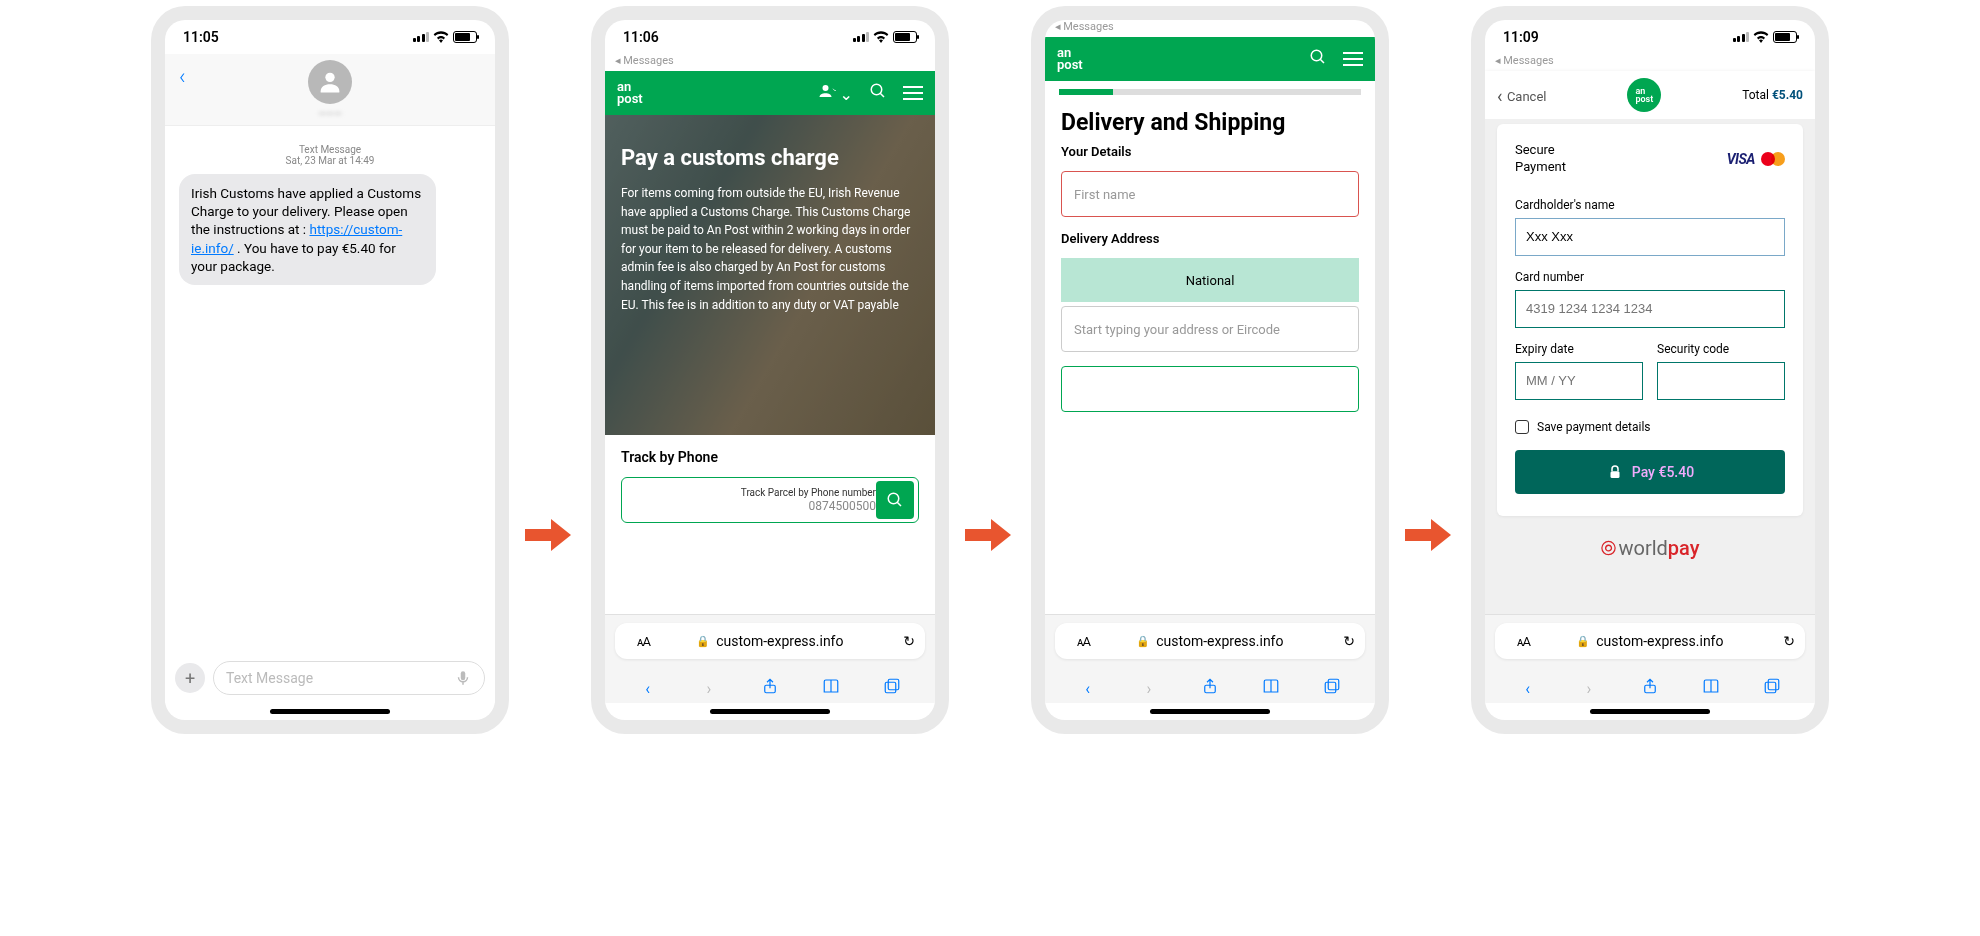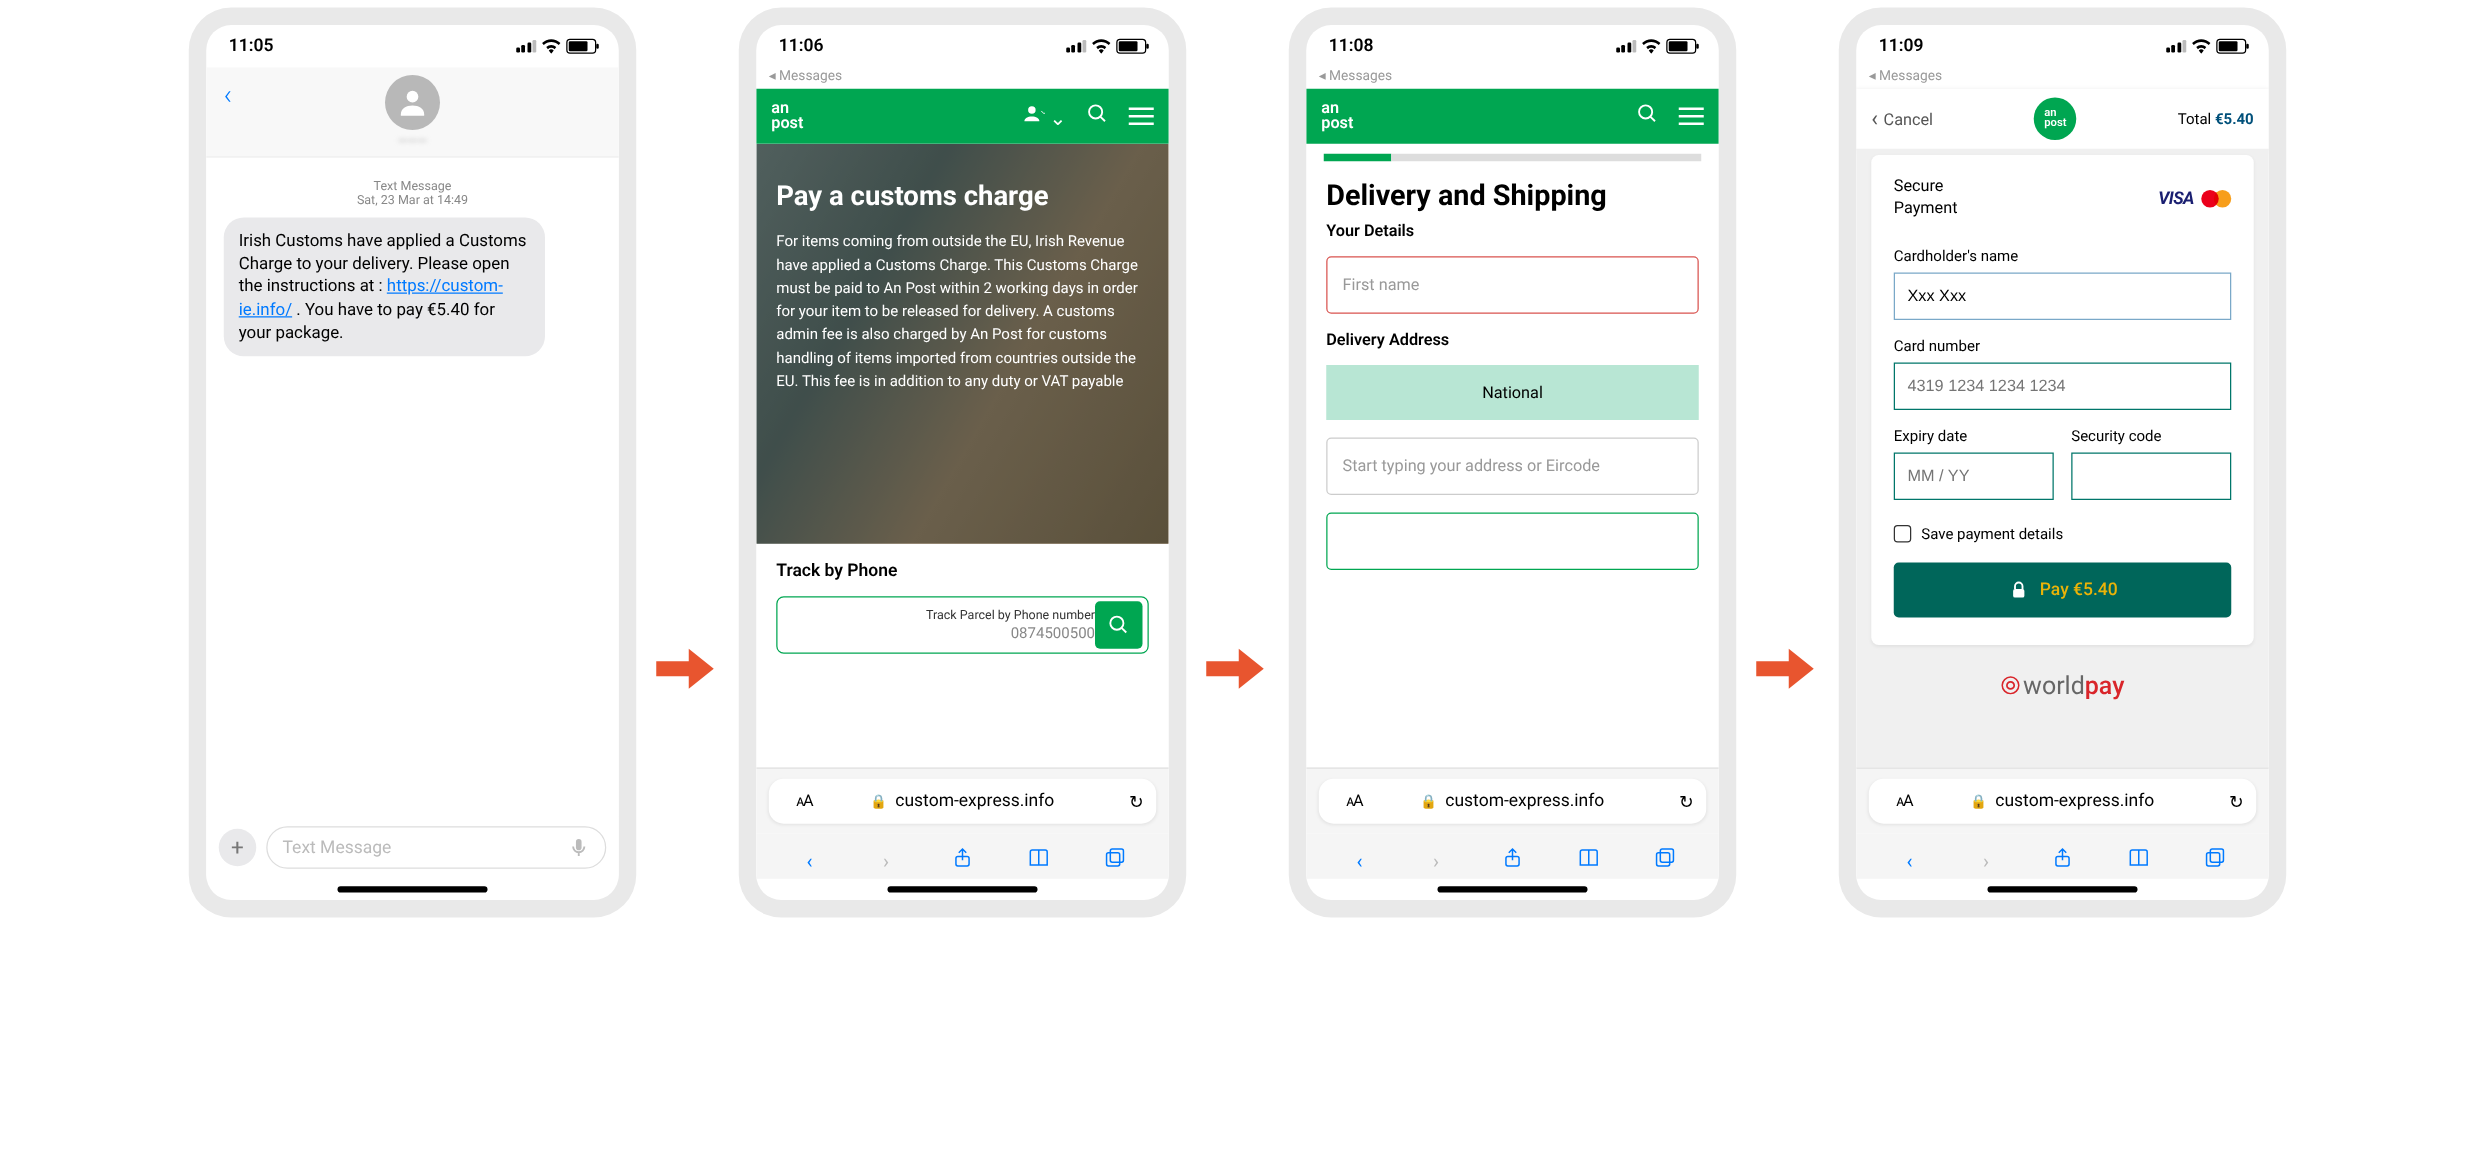--- a/index.html
+++ b/index.html
@@ -269,21 +269,21 @@
   }
   .field.green { border-color: #00a651; color: #333; }
   .field.neutral { border-color: #ccc; }
   .national-tab {
     background: #b8e6d4;
     height: 44px;
     display: flex;
     align-items: center;
     justify-content: center;
     font-size: 13px;
-    margin-bottom: 14px;
+    margin-bottom: 4px;
   }
 
   
   .pay-header {
     display: flex;
     align-items: center;
     justify-content: space-between;
     height: 48px;
     padding: 0 12px;
     box-shadow: 0 1px 4px rgba(0,0,0,0.1);
@@ -331,21 +331,21 @@
     font-size: 13px;
     margin-bottom: 14px;
   }
   .pinput.blue { border-color: #7aa8c8; }
   .row2 { display: flex; gap: 14px; }
   .row2 > div { flex: 1; }
   .chk { display: flex; align-items: center; gap: 8px; font-size: 12px; margin: 6px 0 16px; }
   .chk .box { width: 14px; height: 14px; border: 1.5px solid #333; border-radius: 3px; }
   .pay-btn {
     background: #00665a;
-    color: #eab308;
+    color: #f0abfc;
     height: 44px;
     border-radius: 4px;
     display: flex;
     align-items: center;
     justify-content: center;
     gap: 8px;
     font-size: 14px;
     font-weight: 500;
   }
   .worldpay {
@@ -505,37 +505,20 @@
           <rect x="7" y="3" width="14" height="14" rx="2"></rect>
           <rect x="3" y="7" width="14" height="14" rx="2"></rect>
         </svg></span>
   </div>
   <div class="home-indicator"></div>
 </div>
 
 <div class="arrow"></div>
 
 <div class="phone">
-  <div class="status-bar">
-    <span>11:08</span>
-    <span class="status-right">
-      <span class="signal">
-          <span></span>
-          <span></span>
-          <span></span>
-          <span></span>
-        </span>
-      <svg class="wifi" viewBox="0 0 24 18">
-          <path d="M12 18l-3-4c1-1 2-1.4 3-1.4s2 .4 3 1.4l-3 4zm-6-8c1.7-1.6 3.8-2.5 6-2.5s4.3.9 6 2.5l-2 2.6c-1.2-1.1-2.6-1.7-4-1.7s-2.8.6-4 1.7l-2-2.6zM1 5C4 2.1 7.9.5 12 .5s8 1.6 11 4.5l-2 2.6C18.5 5.2 15.4 4 12 4S5.5 5.2 3 7.6L1 5z" fill="#000"></path>
-        </svg>
-      <span class="battery">
-          <span class="fill"></span>
-        </span>
-    </span>
-  </div>
   <div class="back-msgs"><span>Messages</span></div>
   <div class="green-header">
     <div class="anpost-logo">
       <div>an</div>
         <div>post</div>
     </div>
     <div class="hdr-icons">
       <span>
         <svg class="icon" viewBox="0 0 24 24" fill="none" stroke="#fff" stroke-width="2">
             <circle cx="10" cy="10" r="7"></circle>

